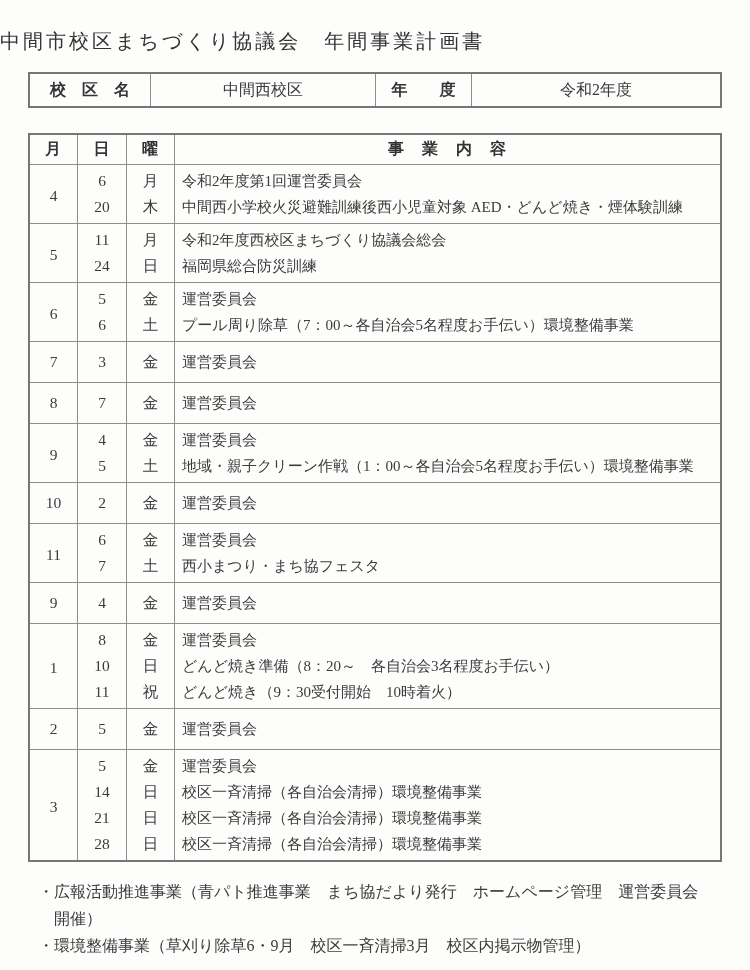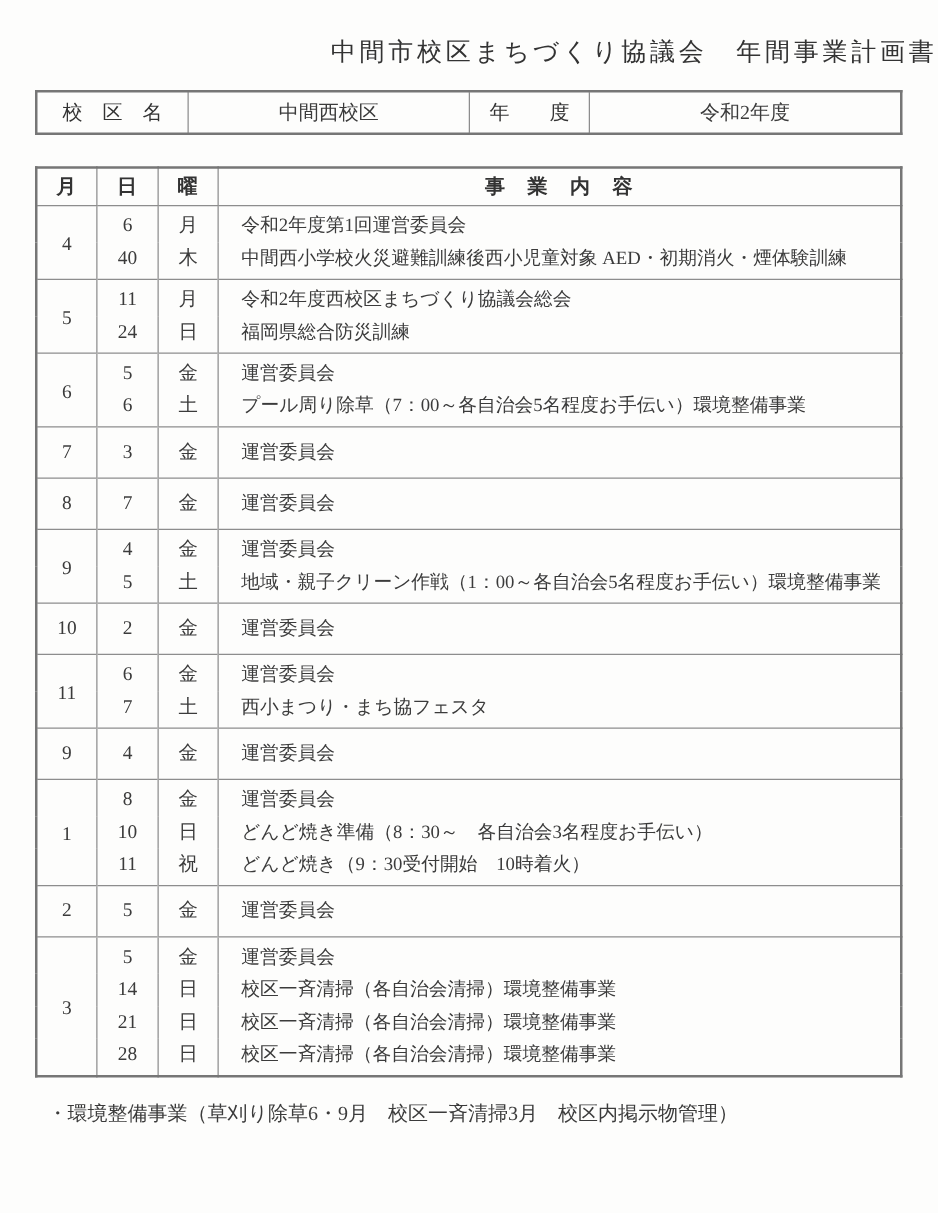--- a/index.html
+++ b/index.html
@@ -14,21 +14,21 @@
     width:750px;height:970px;overflow:hidden;
     background:var(--bg);
     color:var(--ink);
     font-family:"Liberation Serif","DejaVu Serif",serif;
   }
   .page{position:relative;width:750px;height:970px;}
 
   
   .doc-title{
     margin:28px 0 0 0;
-    text-align:right;
+    text-align:left;
     font-size:20px;
     font-weight:normal;
     letter-spacing:3px;
     color:var(--ink-strong);
   }
 
   
   .info-table{
     width:694px;
     margin:17px 0 0 28px;
@@ -36,21 +36,21 @@
     border:2px solid var(--line-dark);
     table-layout:fixed;
   }
   .info-table td{
     border:1px solid var(--line);
     height:30px;
     text-align:center;
     vertical-align:middle;
     font-size:16px;
   }
-  .info-table td.lbl{font-weight:normal;color:var(--ink-strong);}
+  .info-table td.lbl{font-weight:bold;color:var(--ink-strong);}
   .col-district-label{width:118px;}
   .col-district-value{width:222px;}
   .col-year-label{width:93px;}
 
   
   .schedule{
     width:694px;
     margin:25px 0 0 28px;
     border-collapse:collapse;
     border:2px solid var(--line-dark);
@@ -72,21 +72,21 @@
     font-size:15.5px;
     line-height:26px;
     vertical-align:middle;
     padding:0;
   }
   .schedule td.c-month,
   .schedule td.c-day,
   .schedule td.c-weekday{text-align:center;}
   .schedule td.c-content{
     text-align:left;
-    padding-left:18px;
+    padding-left:7px;
     font-size:15px;
     white-space:nowrap;
     overflow:hidden;
   }
   .schedule tr.block-start td{border-top:1px solid var(--line);padding-top:3px;}
   .schedule tr.block-end td{padding-bottom:3px;}
   .schedule tr.single td{padding-top:7px;padding-bottom:7px;}
   .c-month{width:45px;}
   .c-day{width:46px;}
   .c-weekday{width:45px;}
@@ -132,23 +132,23 @@
       </tr>
     </thead>
     <tbody id="schedule-body">
         <tr class="block-start">
           <td class="c-month" rowspan="2">4</td>
           <td class="c-day">6</td>
           <td class="c-weekday">月</td>
           <td class="c-content">令和2年度第1回運営委員会</td>
         </tr>
         <tr class="block-end">
-          <td class="c-day">40</td>
+          <td class="c-day">20</td>
           <td class="c-weekday">木</td>
-          <td class="c-content">中間西小学校火災避難訓練後西小児童対象 AED・初期消火・煙体験訓練</td>
+          <td class="c-content">中間西小学校火災避難訓練後西小児童対象 AED・どんど焼き・煙体験訓練</td>
         </tr>
         <tr class="block-start">
           <td class="c-month" rowspan="2">5</td>
           <td class="c-day">11</td>
           <td class="c-weekday">月</td>
           <td class="c-content">令和2年度西校区まちづくり協議会総会</td>
         </tr>
         <tr class="block-end">
           <td class="c-day">24</td>
           <td class="c-weekday">日</td>
@@ -213,21 +213,21 @@
         </tr>
         <tr class="block-start">
           <td class="c-month" rowspan="3">1</td>
           <td class="c-day">8</td>
           <td class="c-weekday">金</td>
           <td class="c-content">運営委員会</td>
         </tr>
         <tr>
           <td class="c-day">10</td>
           <td class="c-weekday">日</td>
-          <td class="c-content">どんど焼き準備（8：30～　各自治会3名程度お手伝い）</td>
+          <td class="c-content">どんど焼き準備（8：20～　各自治会3名程度お手伝い）</td>
         </tr>
         <tr class="block-end">
           <td class="c-day">11</td>
           <td class="c-weekday">祝</td>
           <td class="c-content">どんど焼き（9：30受付開始　10時着火）</td>
         </tr>
         <tr class="block-start block-end single">
           <td class="c-month" rowspan="1">2</td>
           <td class="c-day">5</td>
           <td class="c-weekday">金</td>
@@ -252,17 +252,18 @@
         <tr class="block-end">
           <td class="c-day">28</td>
           <td class="c-weekday">日</td>
           <td class="c-content">校区一斉清掃（各自治会清掃）環境整備事業</td>
         </tr>
       </tbody>
   </table>
 
   <div class="annual">
     <div id="annual-items">
+        <div class="annual-item">・広報活動推進事業（青パト推進事業　まち協だより発行　ホームページ管理　運営委員会開催）</div>
         <div class="annual-item">・環境整備事業（草刈り除草6・9月　校区一斉清掃3月　校区内掲示物管理）</div>
       </div>
   </div>
 
 </div>
 
 </body></html>

